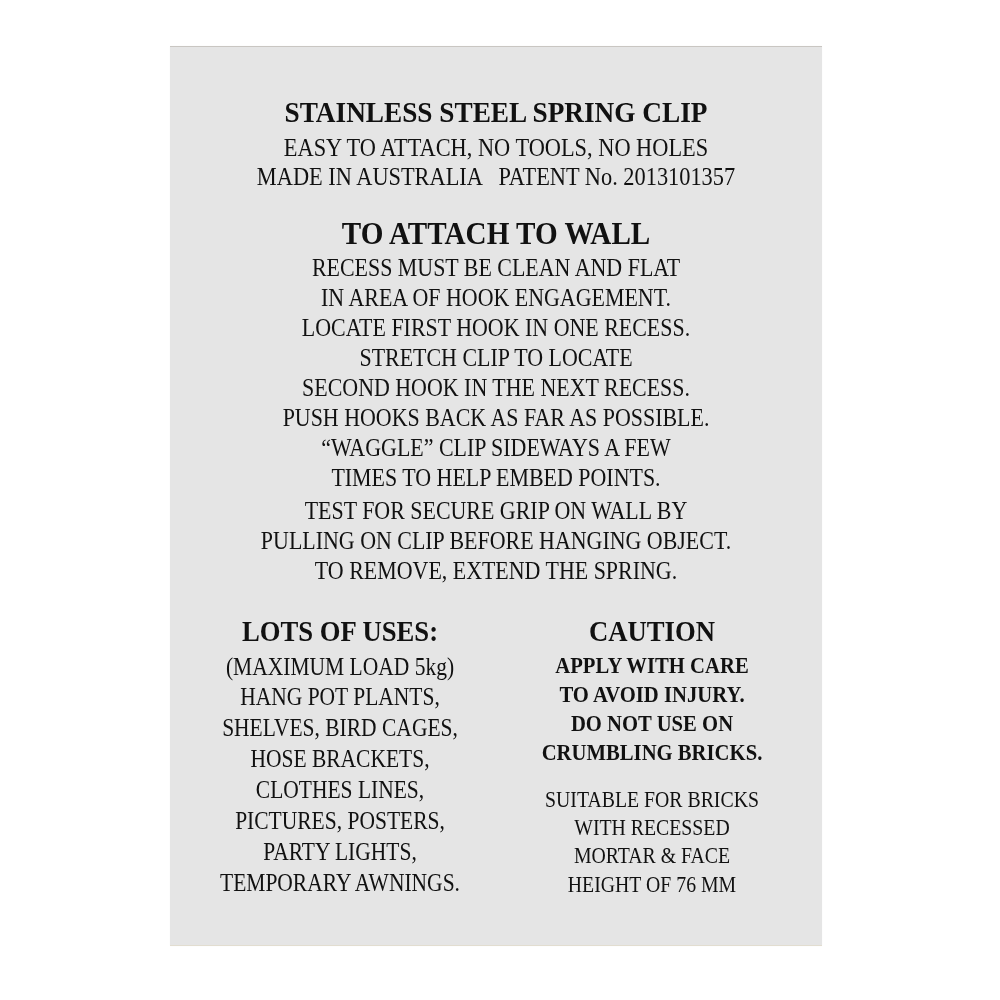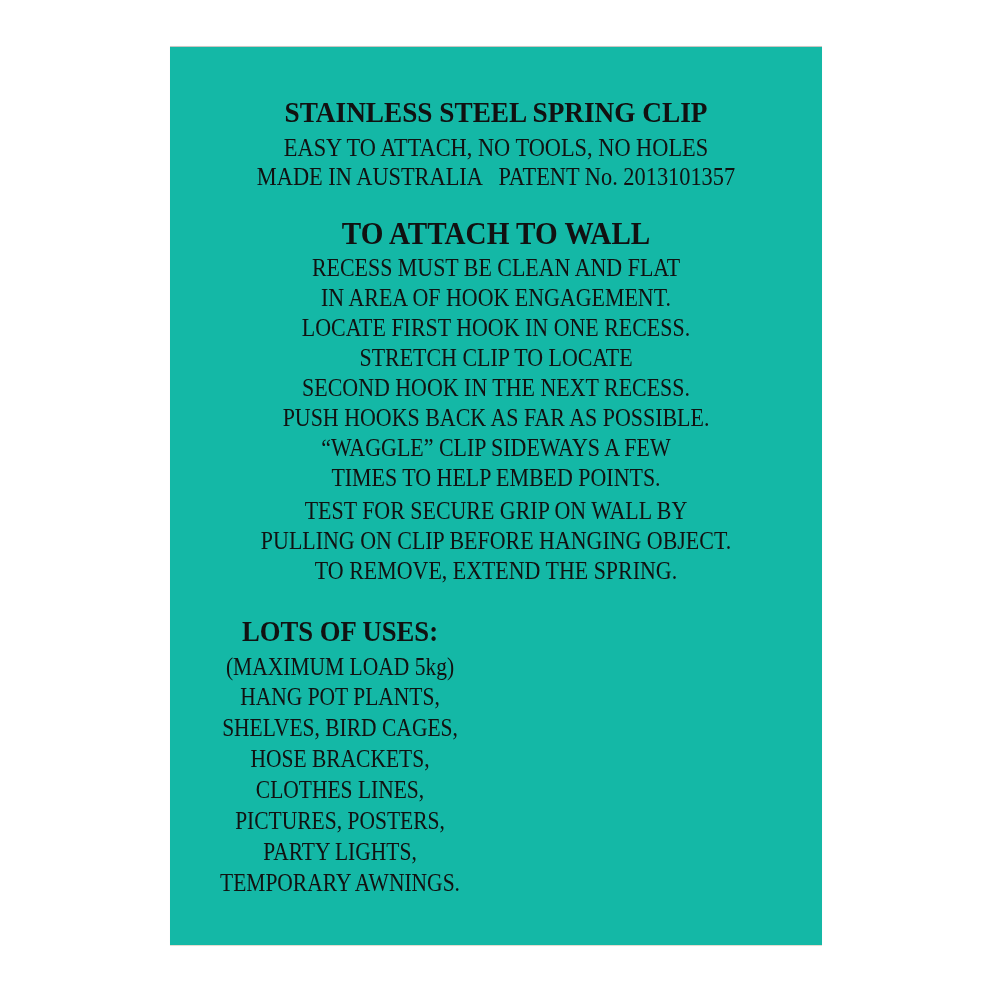--- a/index.html
+++ b/index.html
@@ -2,21 +2,21 @@
 <html><head>
 <meta charset="utf-8">
 <style>
   html, body { margin:0; padding:0; }
   body {
     width:1000px; height:1000px; background:#ffffff; position:relative; overflow:hidden;
     font-family: "Liberation Serif", "DejaVu Serif", serif; color:#111;
   }
   .card {
     position:absolute; left:170px; top:46px; width:652px; height:898px;
-    background:#14b8a6;
+    background:#e5e5e5;
     border-top:1px solid #c9c6c2;
     border-bottom:1px solid #e2ddd0;
     box-shadow: 0 0 2px rgba(0,0,0,0.03);
   }
   .line { position:absolute; left:0; width:100%; text-align:center; white-space:nowrap; line-height:1; }
   .title { font-weight:bold; font-size:29px; transform:scaleX(0.94); }
   .sub { font-size:26px; transform:scaleX(0.86); }
   .h2 { font-weight:bold; font-size:31px; transform:scaleX(0.94); }
   .body { font-size:25.5px; transform:scaleX(0.86); }
   .col { position:absolute;font-family:Liberation Serif, serif; }
@@ -52,14 +52,25 @@
     <div class="line colb" style="top:37px;">(MAXIMUM LOAD 5kg)</div>
     <div class="line colb" style="top:67px;">HANG POT PLANTS,</div>
     <div class="line colb" style="top:98px;">SHELVES, BIRD CAGES,</div>
     <div class="line colb" style="top:129px;">HOSE BRACKETS,</div>
     <div class="line colb" style="top:160px;">CLOTHES LINES,</div>
     <div class="line colb" style="top:191px;">PICTURES, POSTERS,</div>
     <div class="line colb" style="top:222px;">PARTY LIGHTS,</div>
     <div class="line colb" style="top:253px;">TEMPORARY AWNINGS.</div>
   </div>
 
+  <div class="col" style="left:334px; top:570px; width:296px; height:320px;">
+    <div class="line colh" style="top:0px;">CAUTION</div>
+    <div class="line colbb" style="top:37px;">APPLY WITH CARE</div>
+    <div class="line colbb" style="top:66px;">TO AVOID INJURY.</div>
+    <div class="line colbb" style="top:95px;">DO NOT USE ON</div>
+    <div class="line colbb" style="top:124px;">CRUMBLING BRICKS.</div>
+    <div class="line colb" style="top:171px; font-size:23px;">SUITABLE FOR BRICKS</div>
+    <div class="line colb" style="top:199px; font-size:23px;">WITH RECESSED</div>
+    <div class="line colb" style="top:227px; font-size:23px;">MORTAR &amp; FACE</div>
+    <div class="line colb" style="top:256px; font-size:23px;">HEIGHT OF 76 MM</div>
+  </div>
 
 </div>
 
 </body></html>

